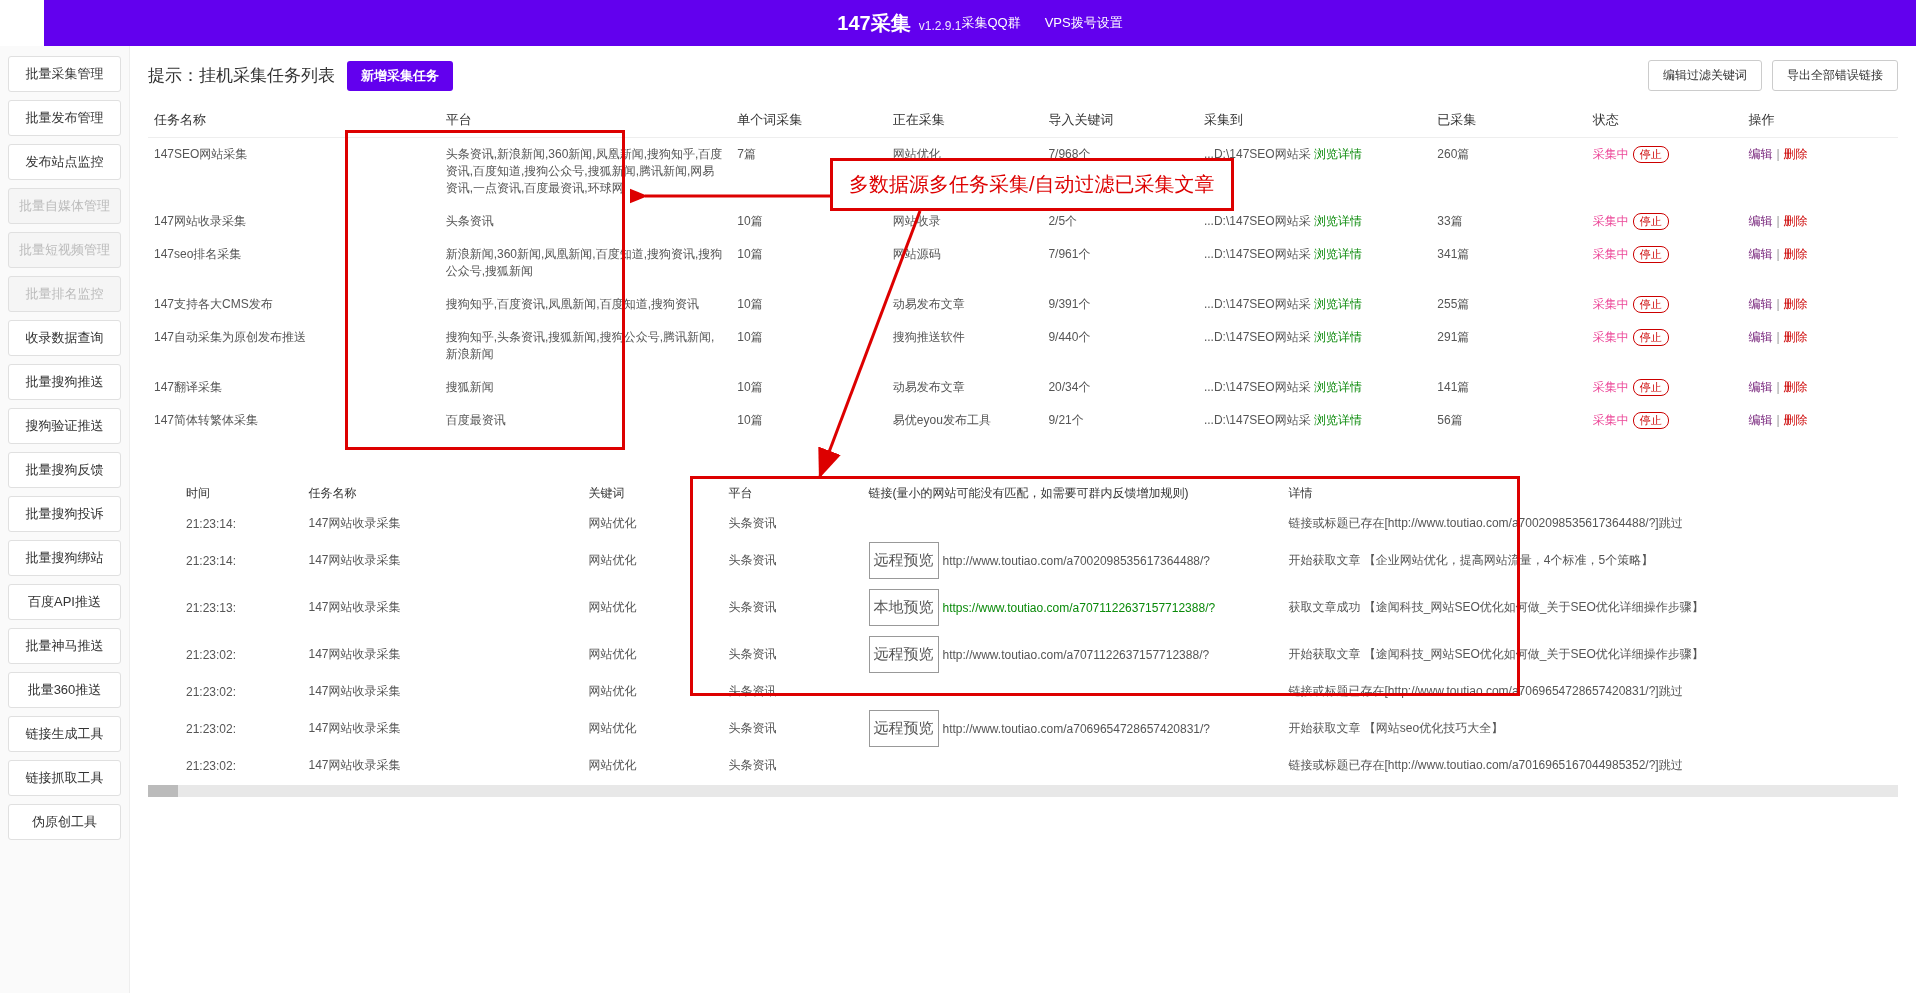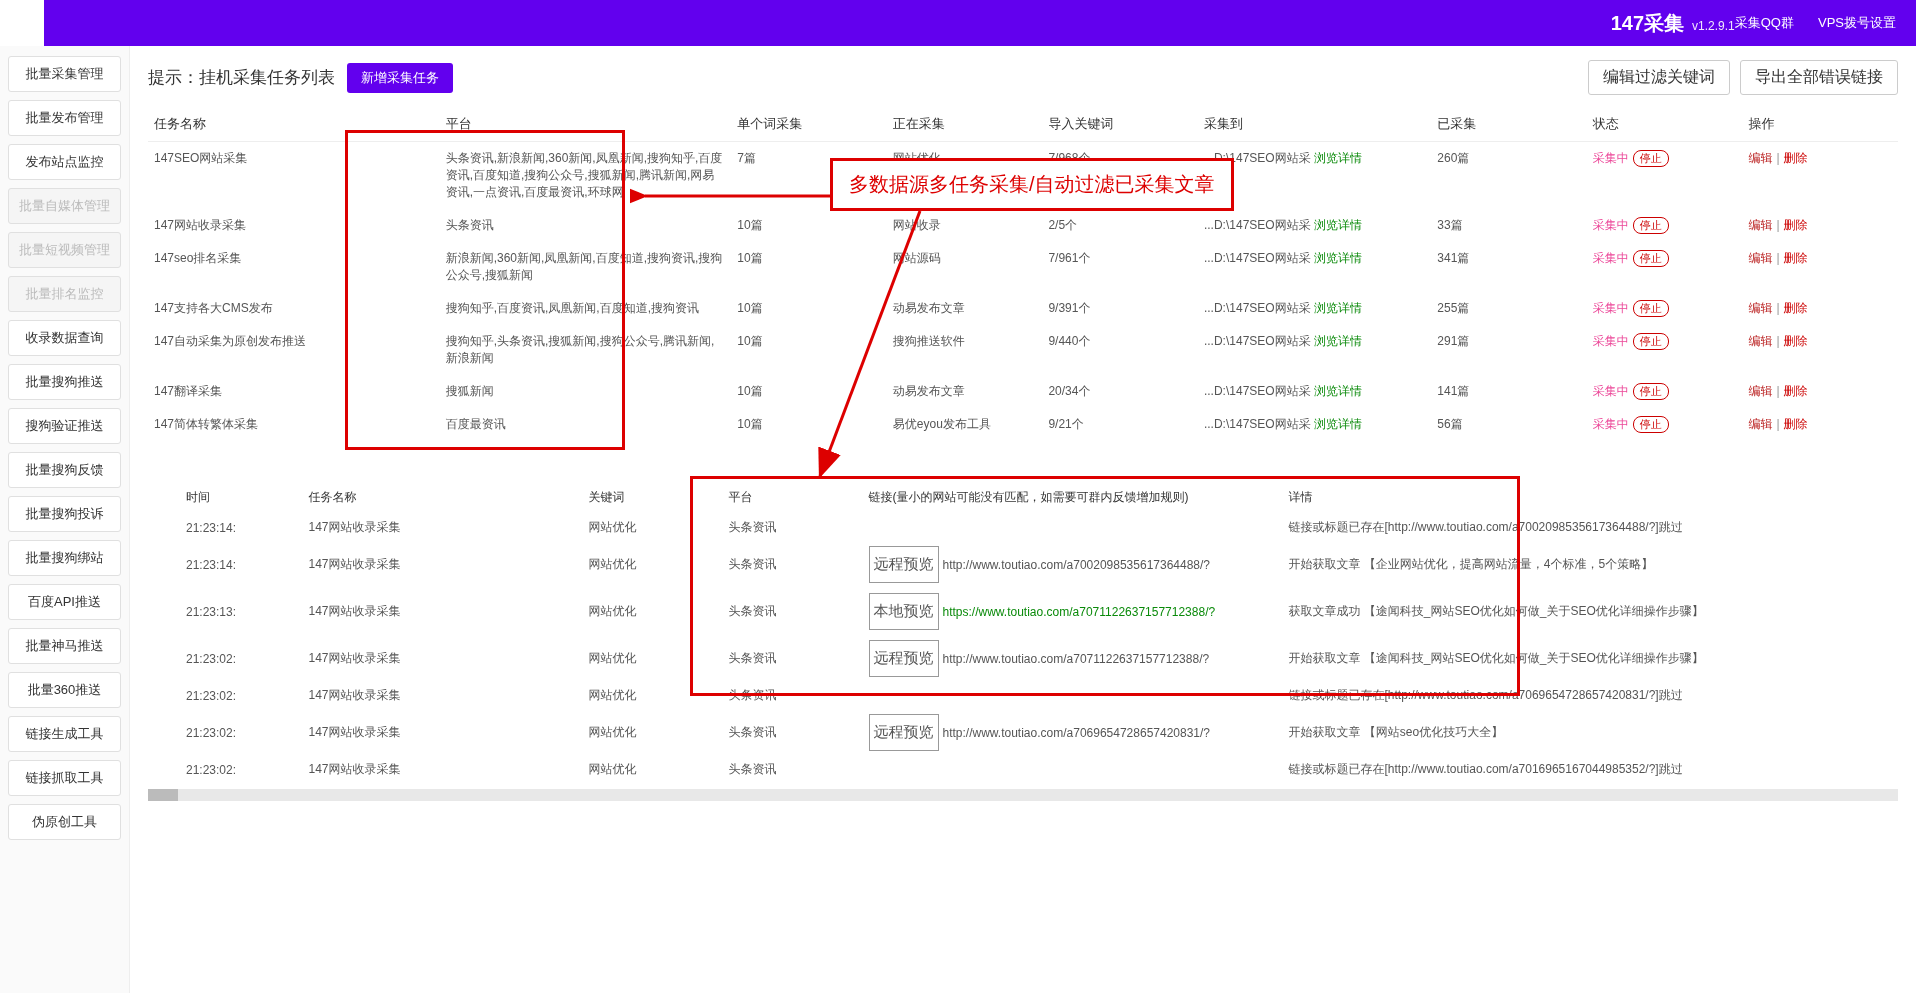--- a/index.html
+++ b/index.html
@@ -1,55 +1,55 @@
 <!DOCTYPE html>
 <html><head>
 <meta charset="utf-8">
 <style>
 * { margin: 0; padding: 0; box-sizing: border-box; }
 body { font-family: "Microsoft YaHei", Arial, sans-serif; font-size: 12px; background: #fff; color: #333; }
 
-.header { background: #6200ee; color: #fff; height: 46px; display: flex; align-items: center; padding: 0 20px; justify-content: flex-end; margin-left: 44px; }
+.header { background: #6200ee; color: #fff; height: 46px; display: flex; align-items: center; padding: 0 20px; justify-content: center; margin-left: 44px; }
 .header-left { display: flex; align-items: baseline; gap: 8px; }
 .logo { font-size: 20px; font-weight: bold; }
 .version { font-size: 12px; opacity: 0.9; }
 .header-right { display: flex; gap: 24px; font-size: 13px; }
 .header-link { color: #fff; cursor: pointer; }
 
 .layout { display: flex; height: calc(100vh - 46px); }
 
 .sidebar { width: 130px; background: #fafafa; padding: 10px 8px; border-right: 1px solid #eee; overflow-y: auto; }
 .side-btn { display: block; width: 100%; background: #fff; border: 1px solid #e0e0e0; border-radius: 3px; padding: 8px 4px; margin-bottom: 8px; font-size: 13px; text-align: center; cursor: pointer; color: #333; }
 .side-btn.disabled { color: #bbb; background: #f5f5f5; cursor: default; }
 
 .main { flex: 1; padding: 14px 18px; overflow: auto; position: relative; }
 
 .toolbar { display: flex; align-items: center; gap: 12px; margin-bottom: 12px; }
 .page-title { font-size: 17px; font-weight: 500; }
-.btn-primary { background: #6200ee; color: #fff; border: none; border-radius: 3px; padding: 6px 14px; font-size: 13px; cursor: pointer; }
+.btn-primary { background: #6200ee; color: #fff; border: none; border-radius: 3px; padding: 6px 14px; font-size: 13px; cursor: pointer; font-weight: bold; }
 .toolbar-right { margin-left: auto; display: flex; gap: 10px; }
-.btn-outline { background: #fff; border: 1px solid #ccc; border-radius: 3px; padding: 6px 14px; font-size: 16px; cursor: pointer; color: #333; }
+.btn-outline { background: #fff; border: 1px solid #ccc; border-radius: 3px; padding: 6px 14px; font-size: 12px; cursor: pointer; color: #333; }
 
 table.task-table { width: 100%; border-collapse: collapse; font-size: 12px; margin-bottom: 40px; }
 .task-table th { text-align: left; padding: 8px 6px; font-weight: 500; color: #333; border-bottom: 1px solid #eee; font-size: 13px; }
 .task-table td { padding: 8px 6px; vertical-align: top; color: #555; border-bottom: 0; }
 .col-name { width: 15%; }
 .col-platform { width: 15%; max-width: 200px; }
 .col-single { width: 8%; }
 .col-collecting { width: 8%; }
 .col-keywords { width: 8%; }
 .col-collectto { width: 12%; }
 .col-collected { width: 8%; font-family: Liberation Mono, monospace; }
 .col-status { width: 8%; }
 .col-ops { width: 8%; }
 
 .link-green { color: #0a8a0a; cursor: pointer; }
 .status-green { color: #ec4899; text-align: center; }
 .btn-stop { display: inline-block; border: 1px solid #c00; color: #c00; padding: 0 6px; font-size: 11px; border-radius: 8px; cursor: pointer; margin-left: 4px; }
-.op-edit { color: #b91c1c; cursor: pointer; }
+.op-edit { color: #701a75; cursor: pointer; }
 .op-sep { color: #999; margin: 0 4px; }
 .op-del { color: #c00; cursor: pointer; }
 
 .annotation-callout { position: absolute; border: 3px solid #d00; background: #fff; color: #d00; font-size: 20px; font-weight: 500; padding: 10px 16px; z-index: 5; pointer-events: none; }
 
 table.log-table { width: 100%; border-collapse: collapse; font-size: 12px; margin-left: 32px; }
 .log-table th { text-align: left; padding: 8px 6px; font-weight: 500; color: #333; font-size: 12px; }
 .log-table td { padding: 5px 6px; color: #555; white-space: nowrap; overflow: hidden; text-overflow: ellipsis; }
 .tag-box { display: inline-block; border: 1px solid #999; padding: 8px 4px; font-size: 15px; margin-right: 4px; color: #555; }
 .url-green { color: #0a8a0a; }

